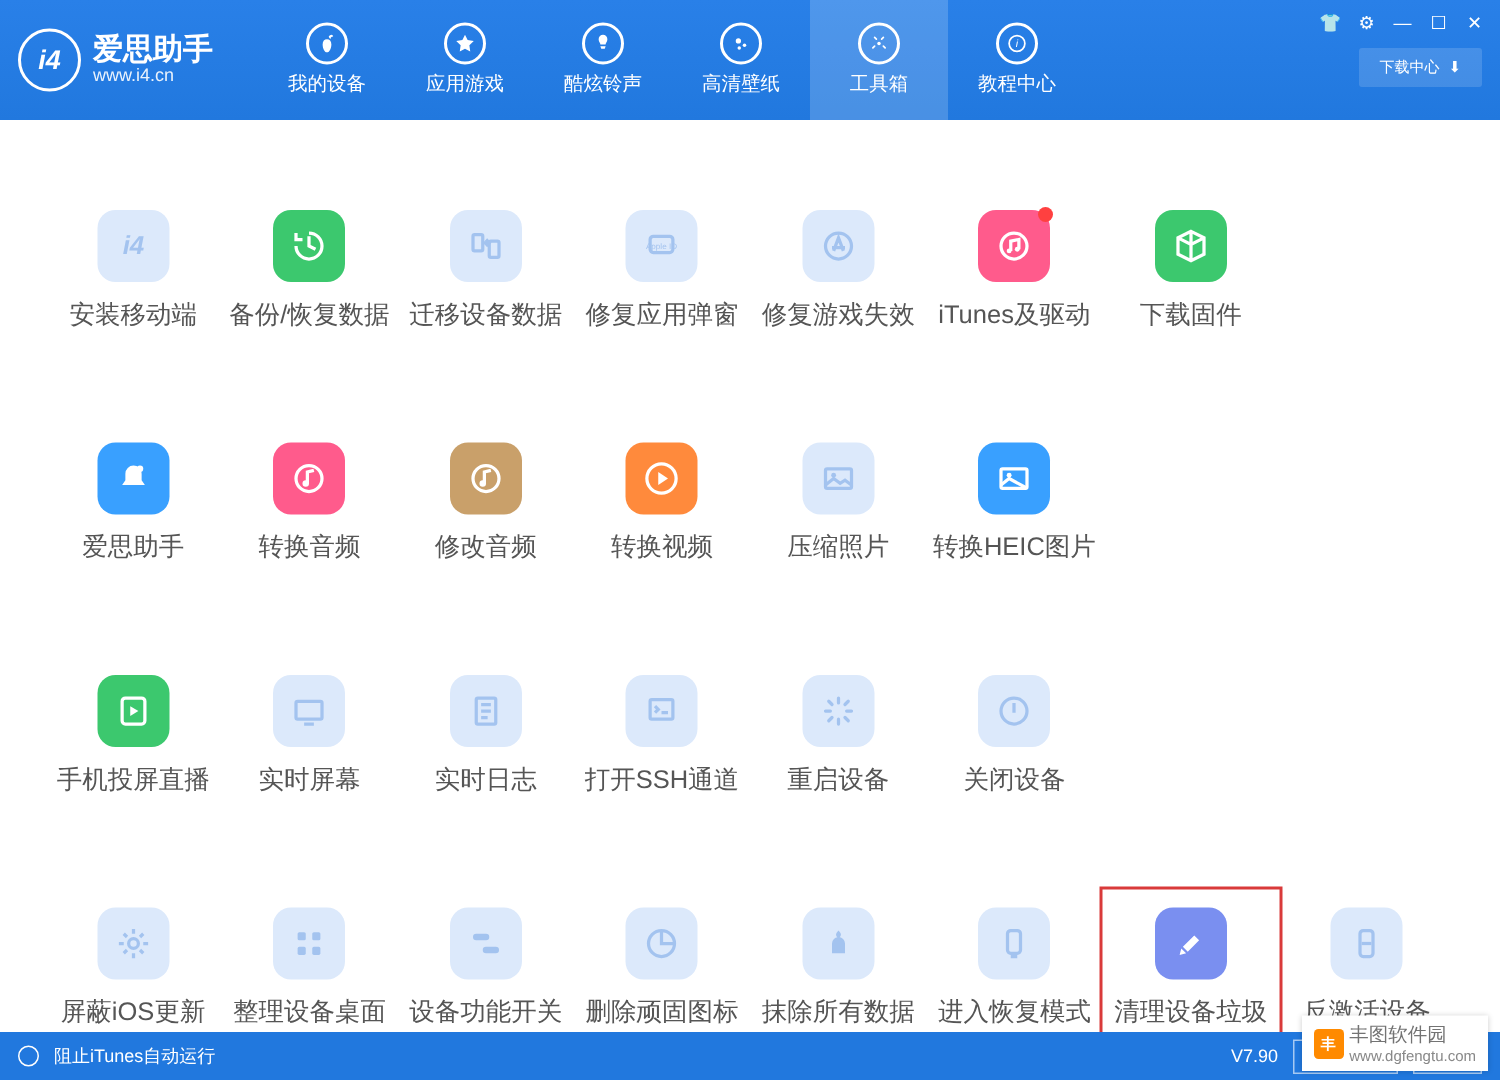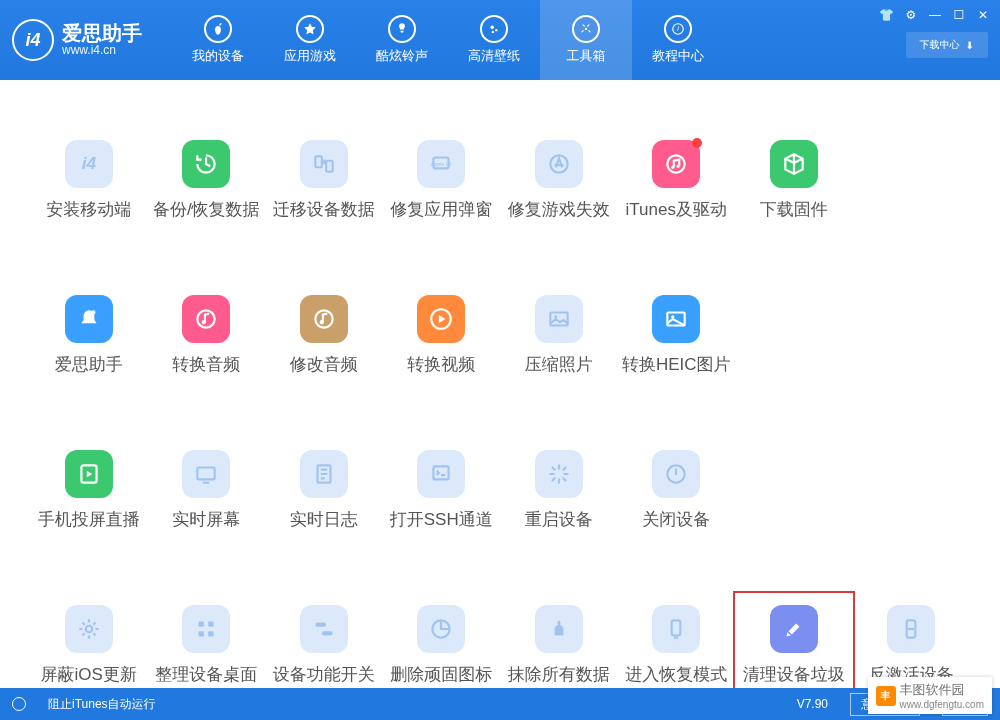--- a/index.html
+++ b/index.html
@@ -18,21 +18,21 @@
 .win-ctrl{position:absolute;top:6px;right:8px;display:flex;gap:6px}
 .win-ctrl span{width:18px;height:18px;display:flex;align-items:center;justify-content:center;font-size:12px;cursor:pointer;color:#fff}
 .dl-center{position:absolute;top:32px;right:12px;background:rgba(255,255,255,.15);padding:6px 14px;font-size:10px;border-radius:2px;cursor:pointer;display:flex;align-items:center;gap:6px}
 .content{height:608px;overflow:auto;padding:60px 30px 20px 30px}
 .grid{display:grid;grid-template-columns:repeat(8,1fr);gap:28px 0;justify-items:center}
 .tool{width:110px;display:flex;flex-direction:column;align-items:center;gap:10px;cursor:pointer;position:relative}
 .tool-ico{width:48px;height:48px;border-radius:12px;display:flex;align-items:center;justify-content:center;position:relative}
 .tool-label{font-size:17px;color:#555;text-align:center;white-space:nowrap}
 .row-spacer{grid-column:1/-1;height:18px}
 .highlight{position:absolute;border:2px solid #d93a3a;pointer-events:none}
-.statusbar{position:absolute;bottom:0;left:0;right:0;height:32px;background:#2178de;color:#fff;display:flex;align-items:center;padding:0 12px;font-size:12px;gap:22px}
+.statusbar{position:absolute;bottom:0;left:0;right:0;height:32px;background:#2178de;color:#fff;display:flex;align-items:center;padding:0 12px;font-size:12px;gap:10px}
 .statusbar .sp{flex:1}
 .status-btn{border:1px solid rgba(255,255,255,.6);padding:2px 10px;cursor:pointer}
 .circle-o{width:14px;height:14px;border:1.5px solid #fff;border-radius:50%}
 .watermark{position:absolute;bottom:6px;right:8px;background:#fff;padding:4px 8px;font-size:13px;display:flex;align-items:center;gap:4px;box-shadow:0 0 4px rgba(0,0,0,.2)}
 .wm-ico{width:20px;height:20px;background:#ff8a00;border-radius:3px;display:flex;align-items:center;justify-content:center;color:#fff;font-size:10px;font-weight:bold}
 .wm-txt{color:#737373}.wm-sub{color:#888;font-size:10px}
 .dot{position:absolute;top:-2px;right:-2px;width:10px;height:10px;background:#ff4040;border-radius:50%}
 </style>
 </head>
 <body>

